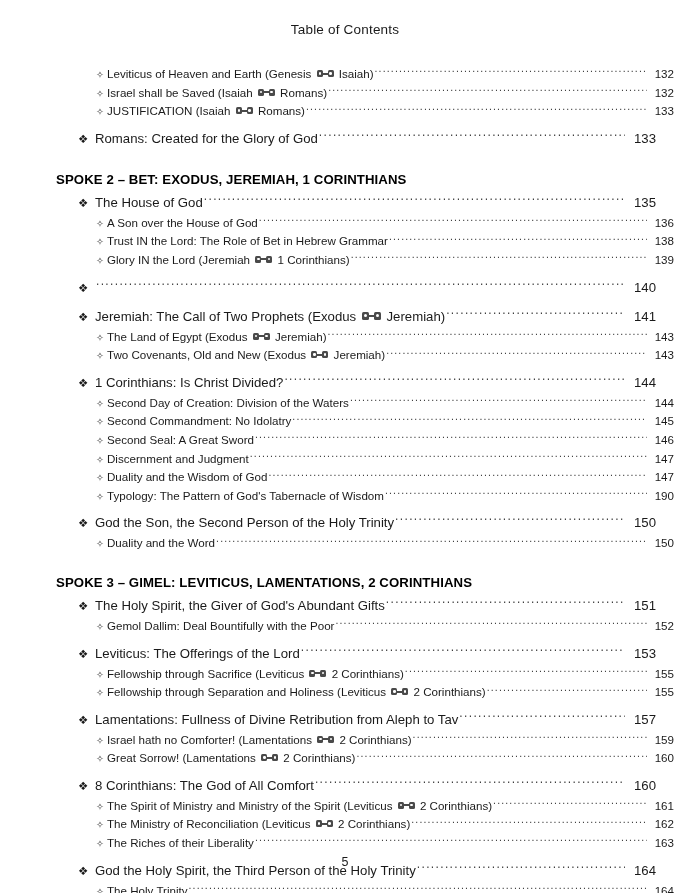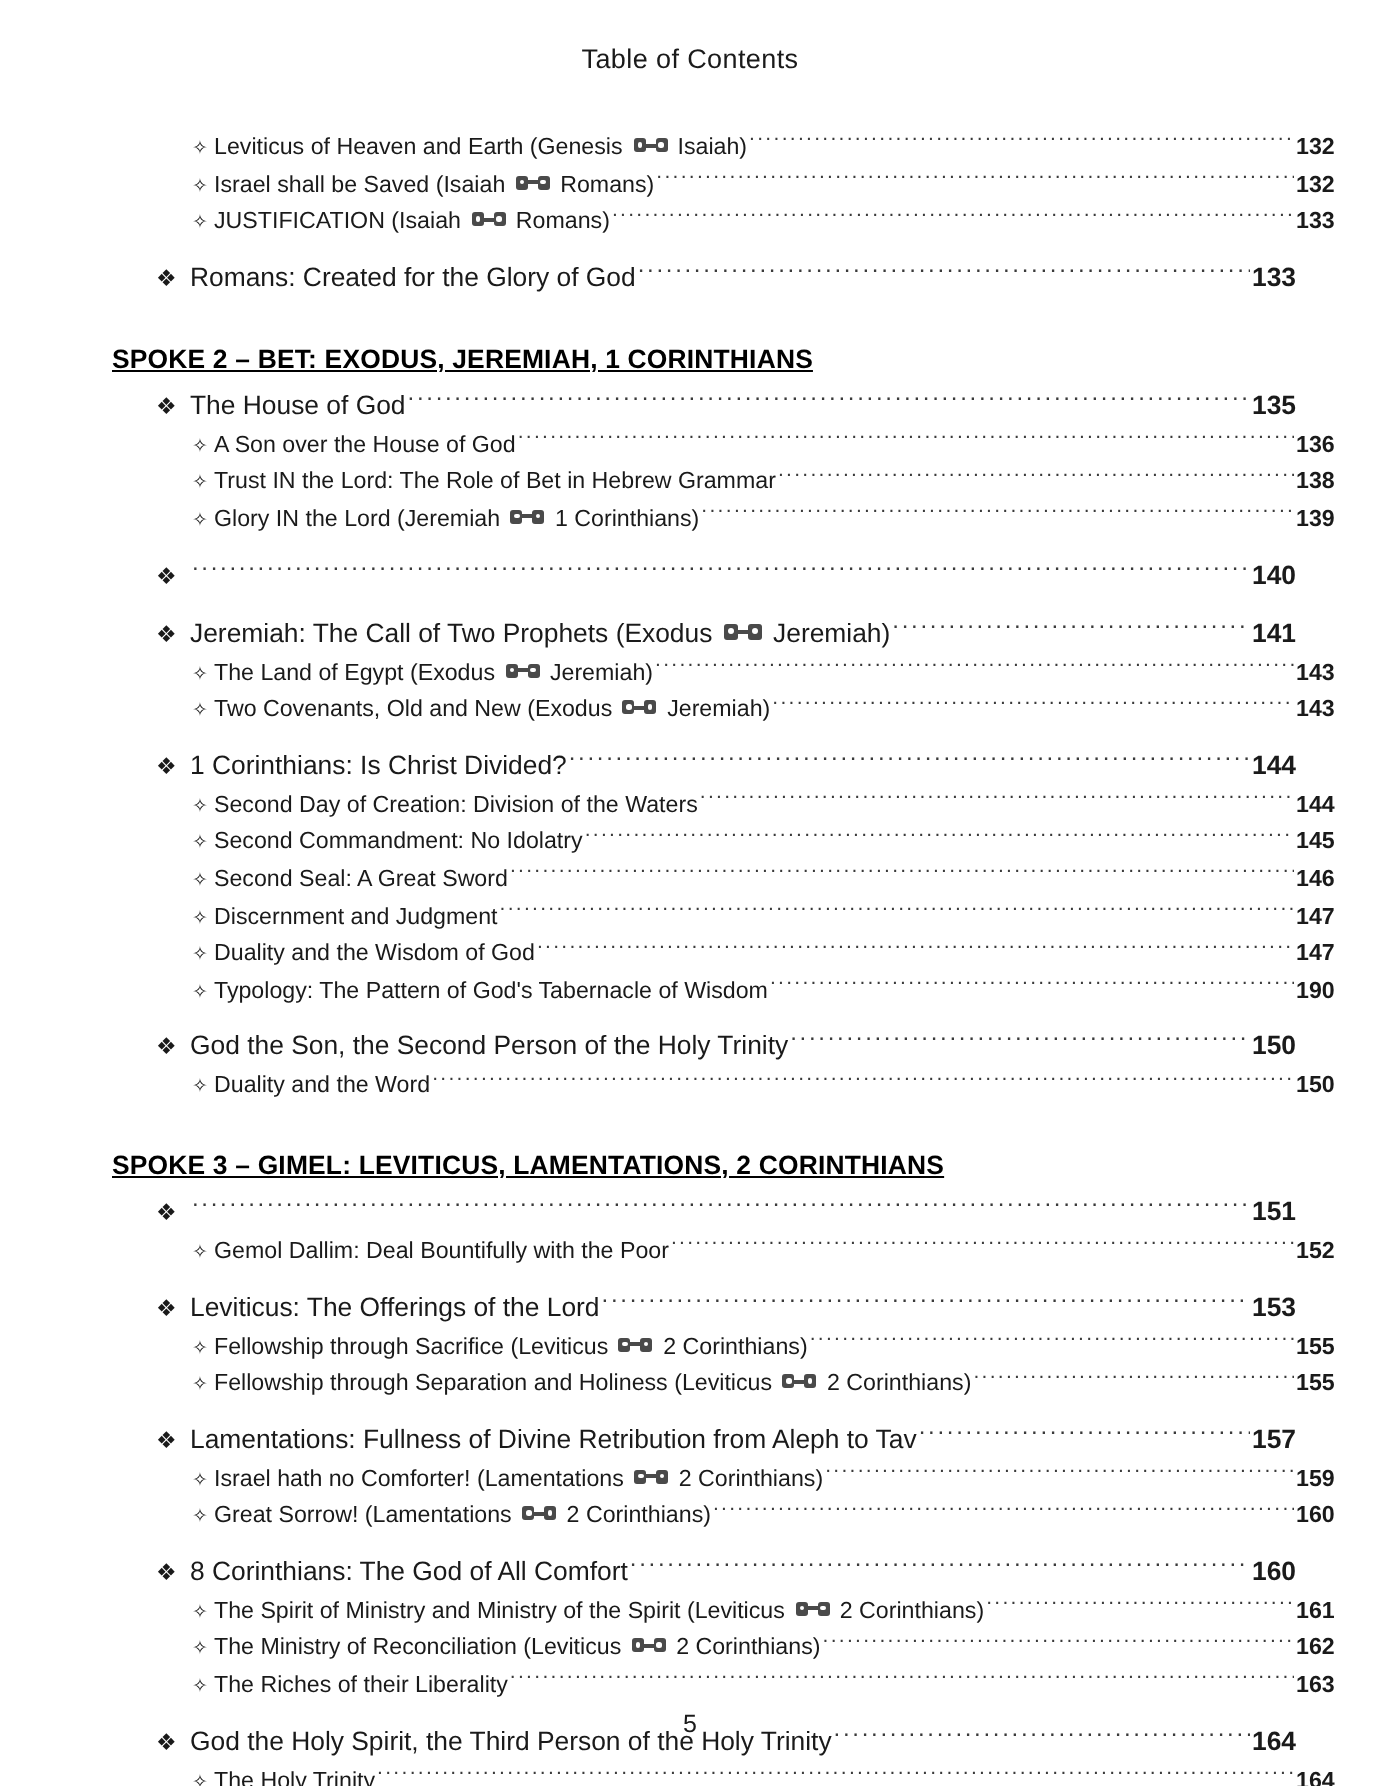--- a/index.html
+++ b/index.html
@@ -72,23 +72,22 @@
     letter-spacing: 1.1px;
     color: #3a3a3a;
     position: absolute;
     left: 0;
     bottom: 0;
     white-space: nowrap;
   }
 
   .pageno {
     flex: 0 0 auto;
-    text-align: left;
-    color: #1a1a1a;
-    font-weight: bold;
+    text-align: right;
+    color: #1a1a1a;
   }
 
   
   .lvl1 {
     font-size: 13.2px;
     line-height: 21px;
     padding-left: 22px;
     margin-top: 7px;
   }
   .lvl1 .bullet {
@@ -117,21 +116,20 @@
 
   
   .spoke {
     font-size: 13.2px;
     font-weight: bold;
     color: #000000;
     margin: 22px 0 2px 0;
     padding-left: 0;
     letter-spacing: 0.1px;
     white-space: nowrap;
-    text-decoration: underline;
   }
 
   
   .xref {
     display: inline-block;
     position: relative;
     width: 19px;
     height: 8px;
     vertical-align: 1px;
     margin: 0 2px;
@@ -311,20 +309,21 @@
       </div>
       <div class="row lvl2">
         <span class="bullet">✧</span>
         <span class="title"><span>Duality and the Word</span></span>
         <span class="leader"></span>
         <span class="pageno">150</span>
       </div>
       <div class="spoke">SPOKE 3 – GIMEL: LEVITICUS, LAMENTATIONS, 2 CORINTHIANS</div>
       <div class="row lvl1 tight">
         <span class="bullet">❖</span>
+        <span class="title"><span>The Holy Spirit, the Giver of God's Abundant Gifts</span></span>
         <span class="leader"></span>
         <span class="pageno">151</span>
       </div>
       <div class="row lvl2">
         <span class="bullet">✧</span>
         <span class="title"><span>Gemol Dallim: Deal Bountifully with the Poor</span></span>
         <span class="leader"></span>
         <span class="pageno">152</span>
       </div>
       <div class="row lvl1">

